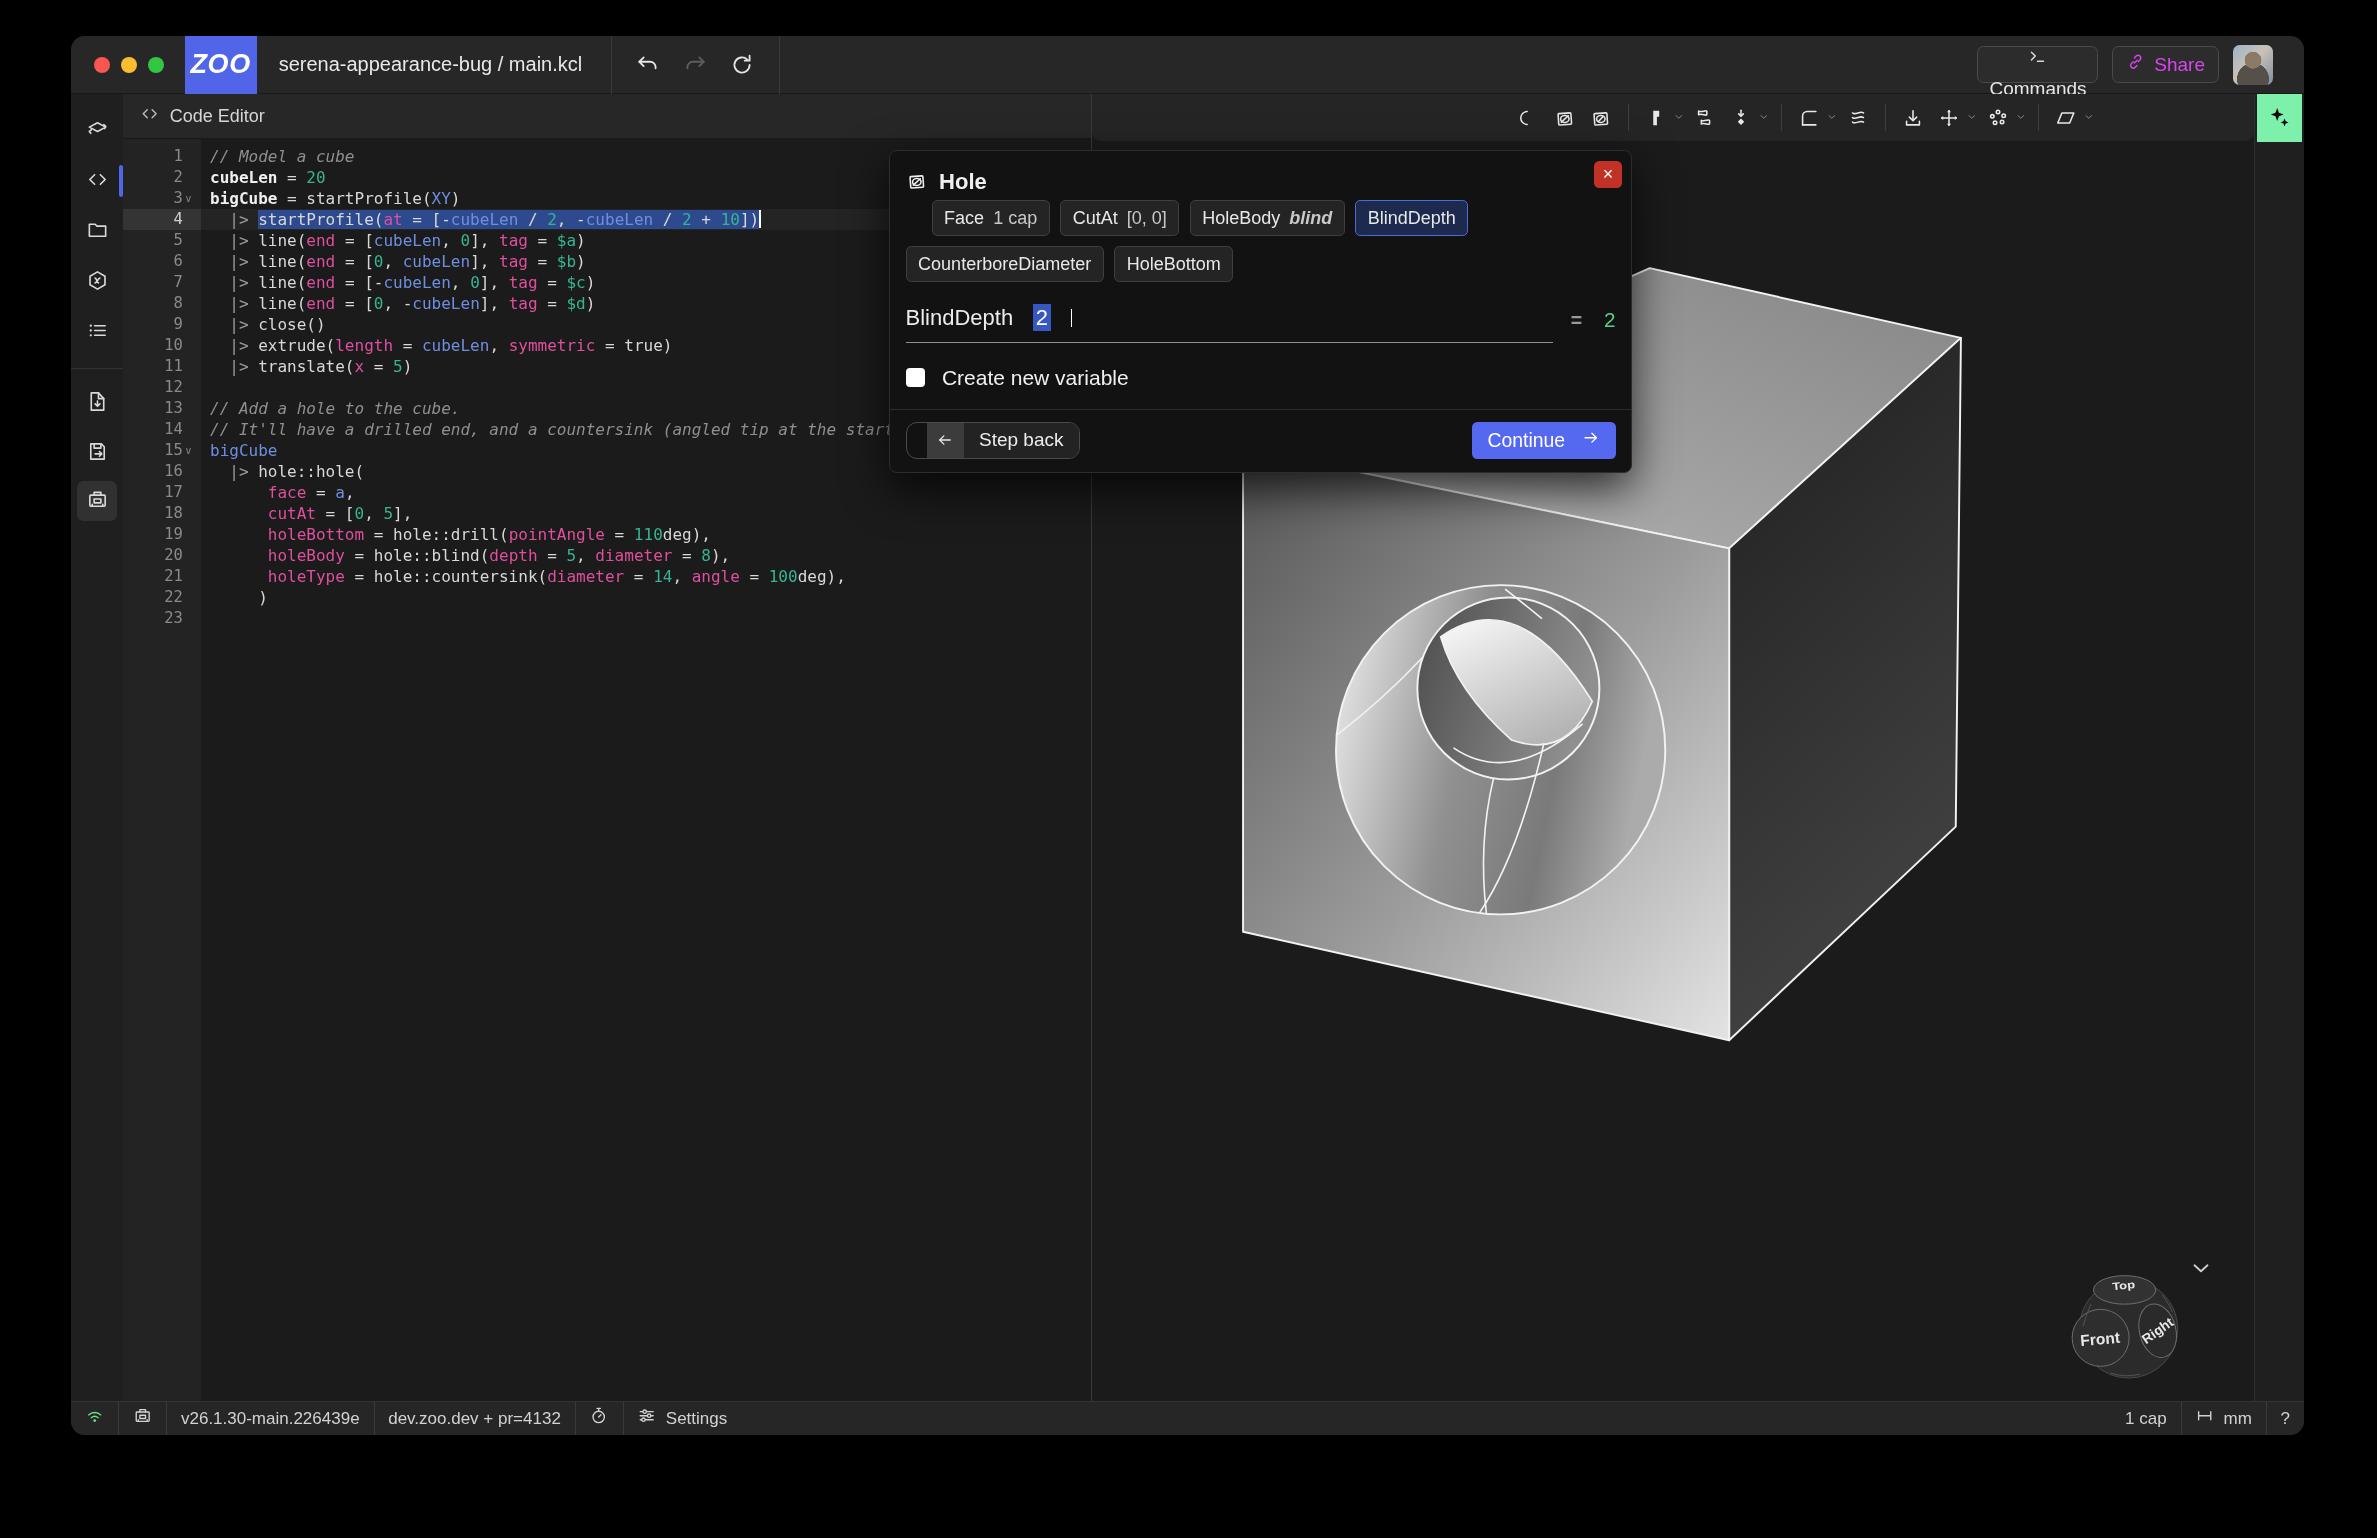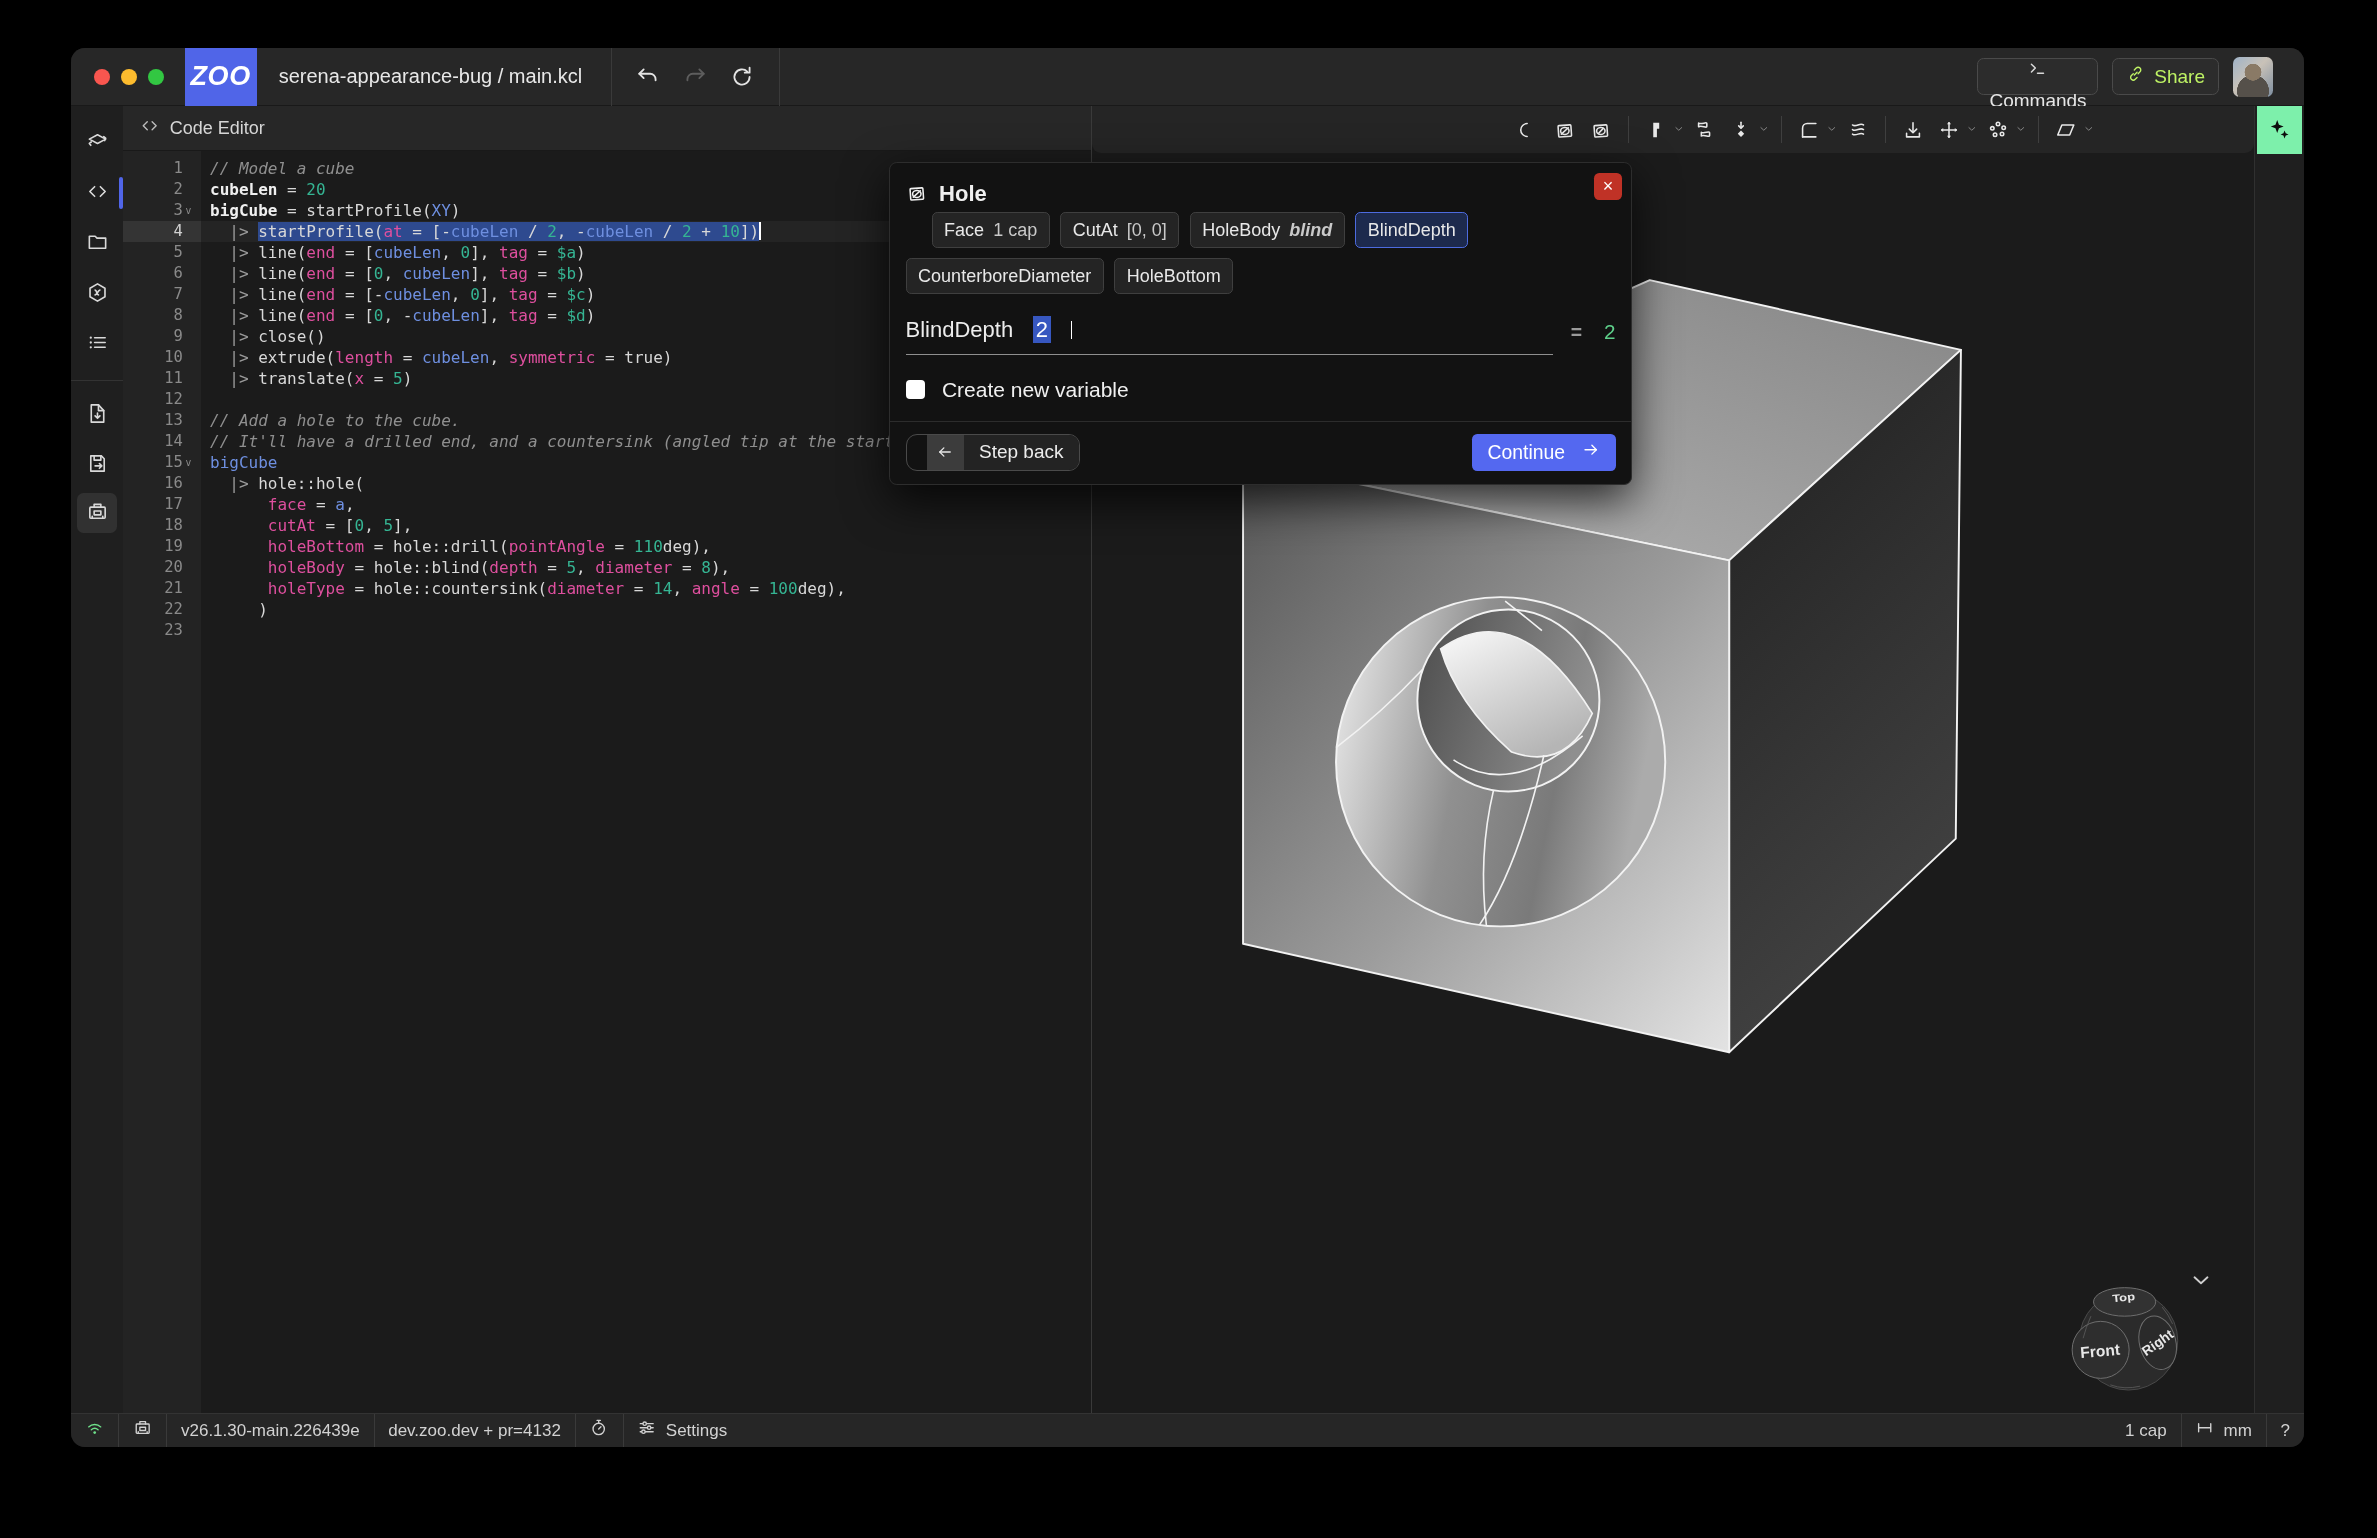--- a/index.html
+++ b/index.html
@@ -1,35 +1,35 @@
 <!DOCTYPE html>
 <html style="font-size:10.3px"><head>
 <meta charset="utf-8">
 <style>
   * { margin:0; padding:0; box-sizing:border-box; }
   html,body { width:2377px; height:1539px; background:#000; font-family:"Liberation Sans",sans-serif; overflow:hidden; }
-  .window { position:absolute; left:71px; top:48px; width:2233px; height:1399px; background:#1b1b1b; border-radius:14px; overflow:hidden; box-shadow:0 19.4px 58px rgba(0,0,0,.8); display:flex; flex-direction:column; }
+  .window { position:absolute; left:71px; top:36px; width:2233px; height:1399px; background:#1b1b1b; border-radius:14px; overflow:hidden; box-shadow:0 19.4px 58px rgba(0,0,0,.8); display:flex; flex-direction:column; }
 
   
   .titlebar { height:58px; background:#272727; display:flex; align-items:center; flex-shrink:0; border-bottom:0.6px solid #191919; }
   .traffic { display:flex; gap:11px; padding:0 20.7px 0 23px; }
   .traffic span { width:16px; height:16px; border-radius:50%; }
   .logo { width:72px; height:58px; background:#5065e8; color:#fff; font-weight:bold; font-size:27px; letter-spacing:0.6px; display:flex; align-items:center; justify-content:center; font-style:italic; }
   .projname { display:flex; align-items:center; gap:9px; color:#e8e8e8; font-size:20px; padding:0 19.4px 0 22px; }
   .projname .chev { color:#9a9a9a; }
   .tb-sep { width:0.6px; height:58px; background:#3a3a3a; }
   .histbtns { display:flex; align-items:center; gap:17px; padding:0 22px; }
   .iconbtn { width:30px; height:30px; display:flex; align-items:center; justify-content:center; color:#e3e3e3; }
   .iconbtn svg { width:26px; height:26px; }
   .iconbtn.dim { color:#5d5d5d; }
   .tb-right { margin-left:auto; display:flex; align-items:center; gap:14px; padding-right:17px; }
   .commands-btn { display:flex; align-items:center; gap:10.3px; border:0.6px solid #4a4a4a; border-radius:6.5px; height:37px; padding:0 10.3px 0 11.6px; color:#e6e6e6; font-size:19px; background:#2c2c2c;flex-direction:column; }
   .commands-btn .term { color:#d8d8d8; display:flex; } .commands-btn .term svg{ width:20.7px;height:20.7px; }
   .kbd { background:#3f3f3f; border-radius:4.5px; padding:2.6px 6.5px; font-size:17.4px; color:#dcdcdc; }
-  .share-btn { display:flex; align-items:center; gap:9px; border:0.6px solid #4a4a4a; border-radius:6.5px; height:37px; padding:0 13px; color:#bef264; font-size:19px; background:#2c2c2c; }
+  .share-btn { display:flex; align-items:center; gap:9px; border:0.6px solid #4a4a4a; border-radius:6.5px; height:37px; padding:0 13px; color:#d946ef; font-size:19px; background:#2c2c2c; }
   .share-btn svg { width:19.4px; height:19.4px; }
   .avatar { width:40px; height:40px; border-radius:6.5px; background:
       radial-gradient(circle at 50% 38%, #8a7a66 0 26%, transparent 27%),
       radial-gradient(circle at 50% 85%, #55504a 0 40%, transparent 41%),
       linear-gradient(135deg,#9fb3c8,#c9c2b8 45%,#7e8ea0); }
   .av-chev { color:#cfcfcf; }
 
   
   .main { flex:1; display:flex; min-height:0; position:relative;justify-content:space-between; }
   .rail { width:52px; background:#1f1f1f; display:flex; flex-direction:column; align-items:center; padding-top:14px; flex-shrink:0; }

